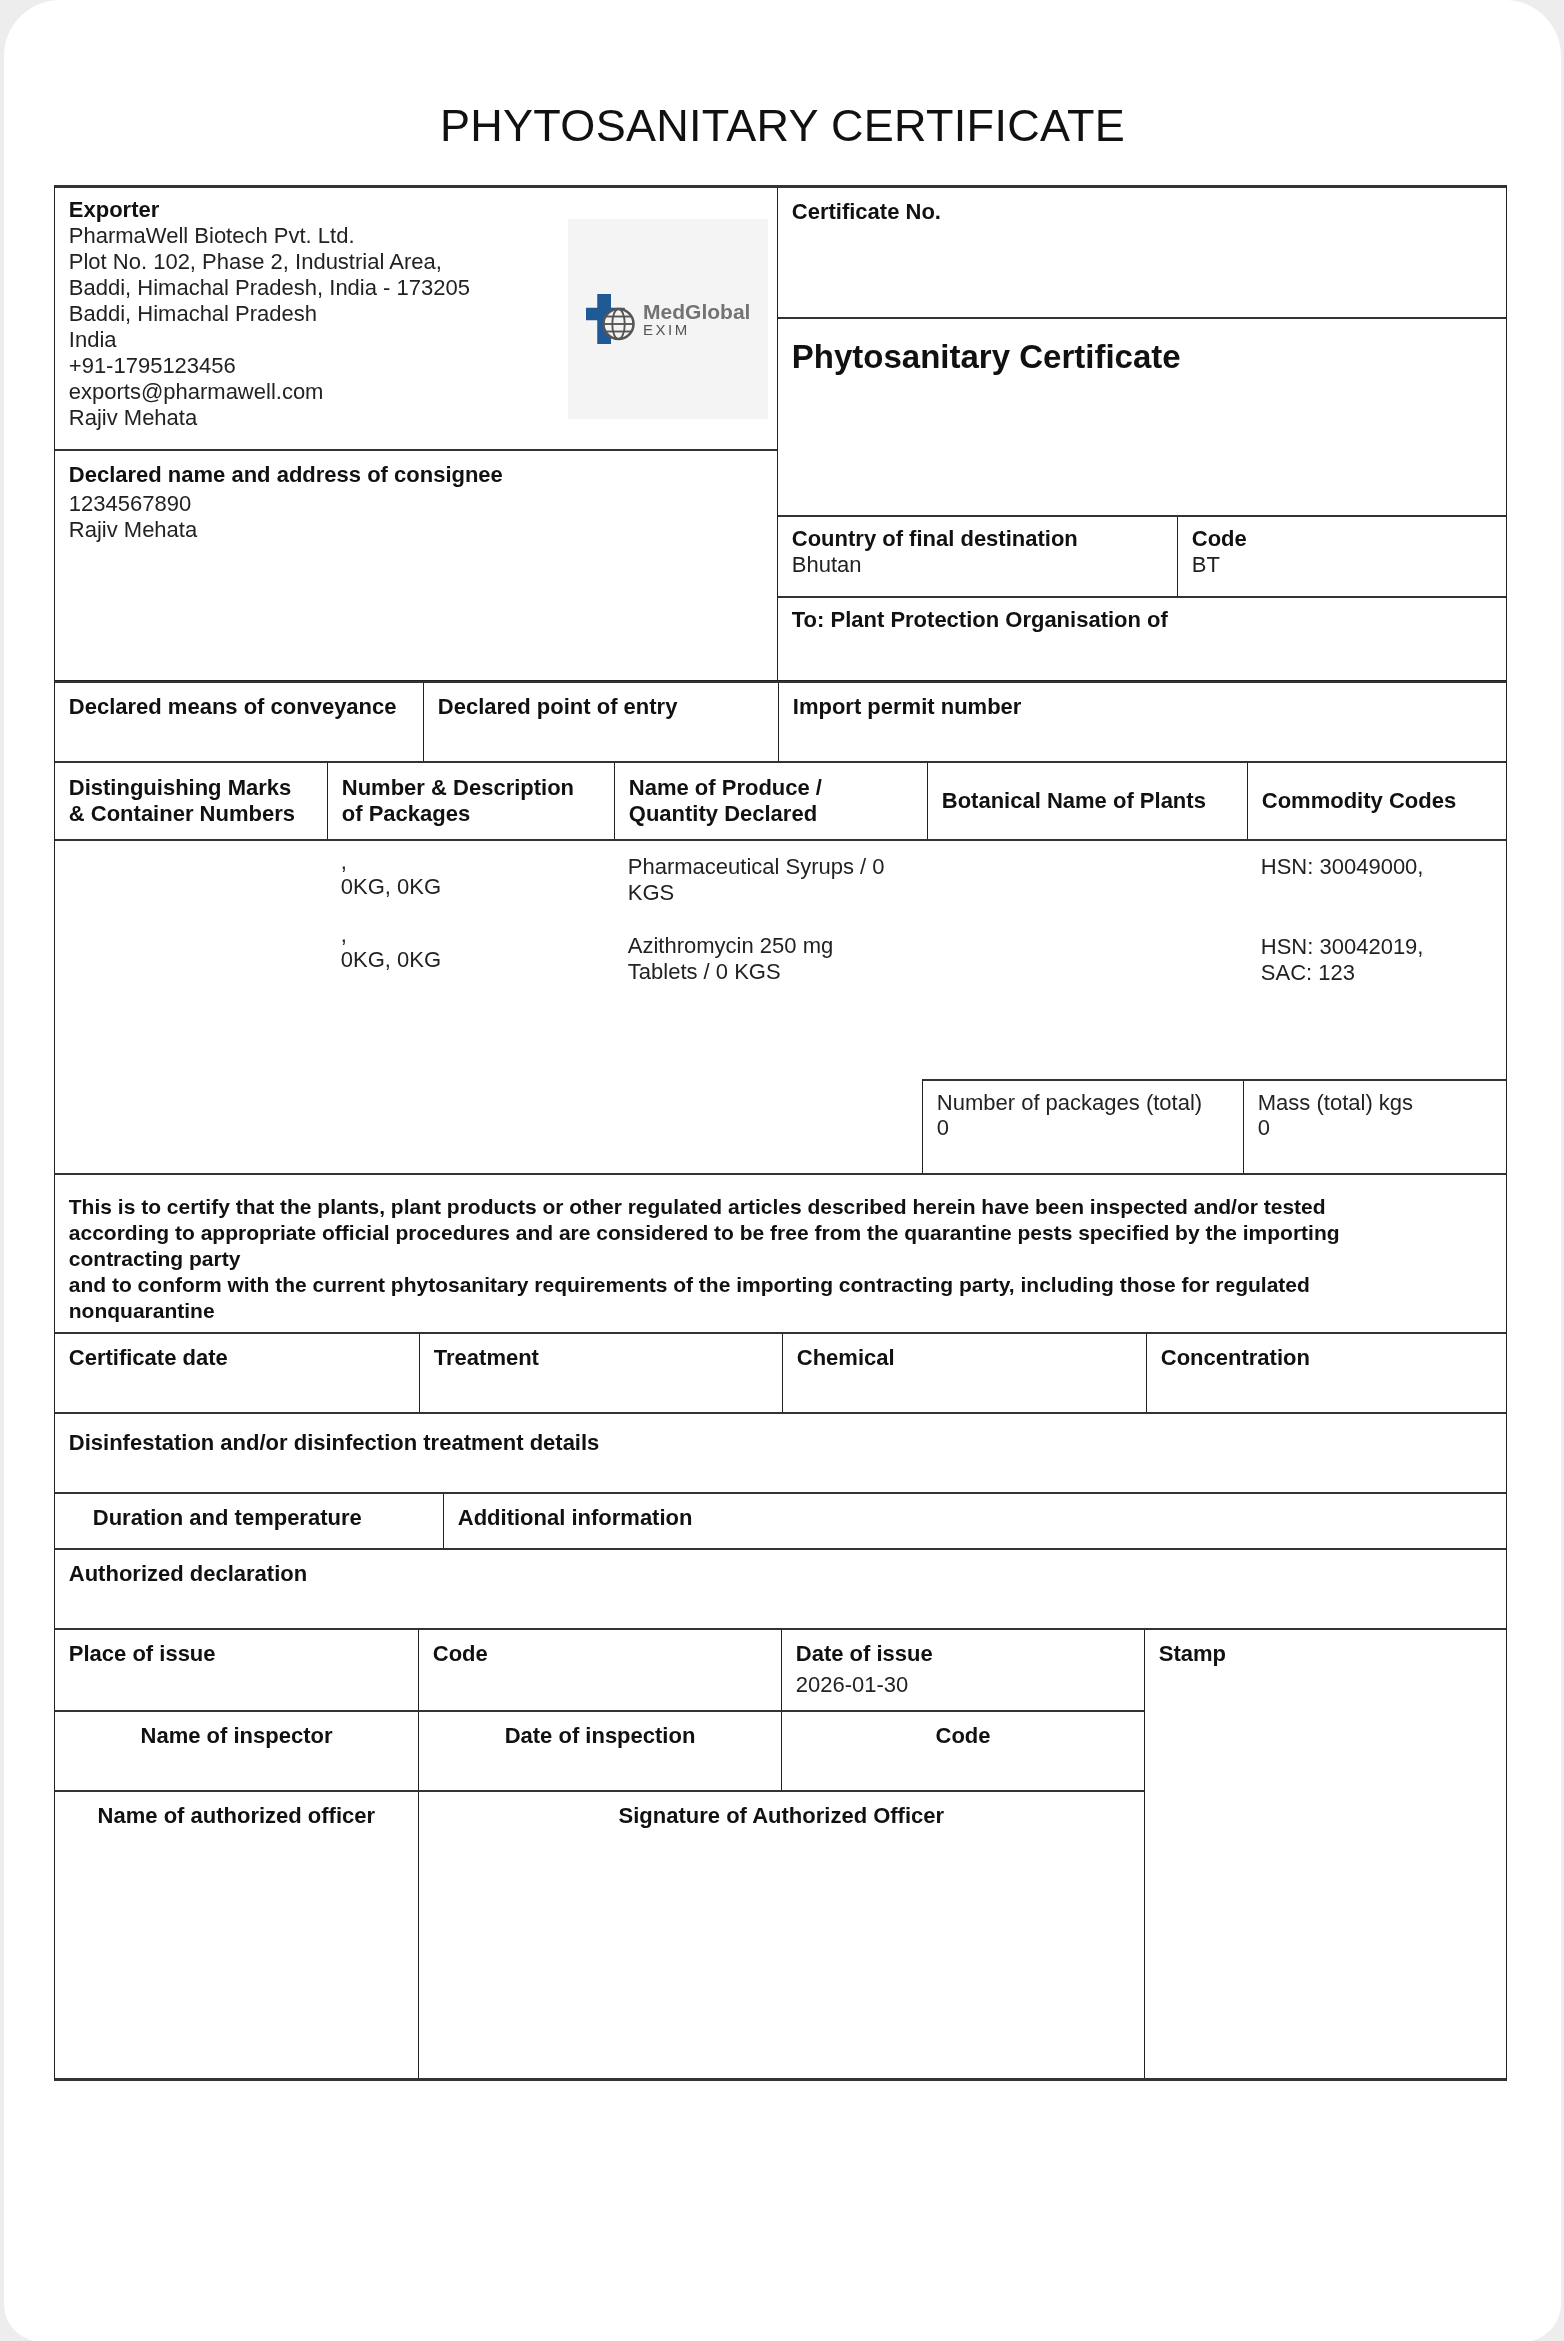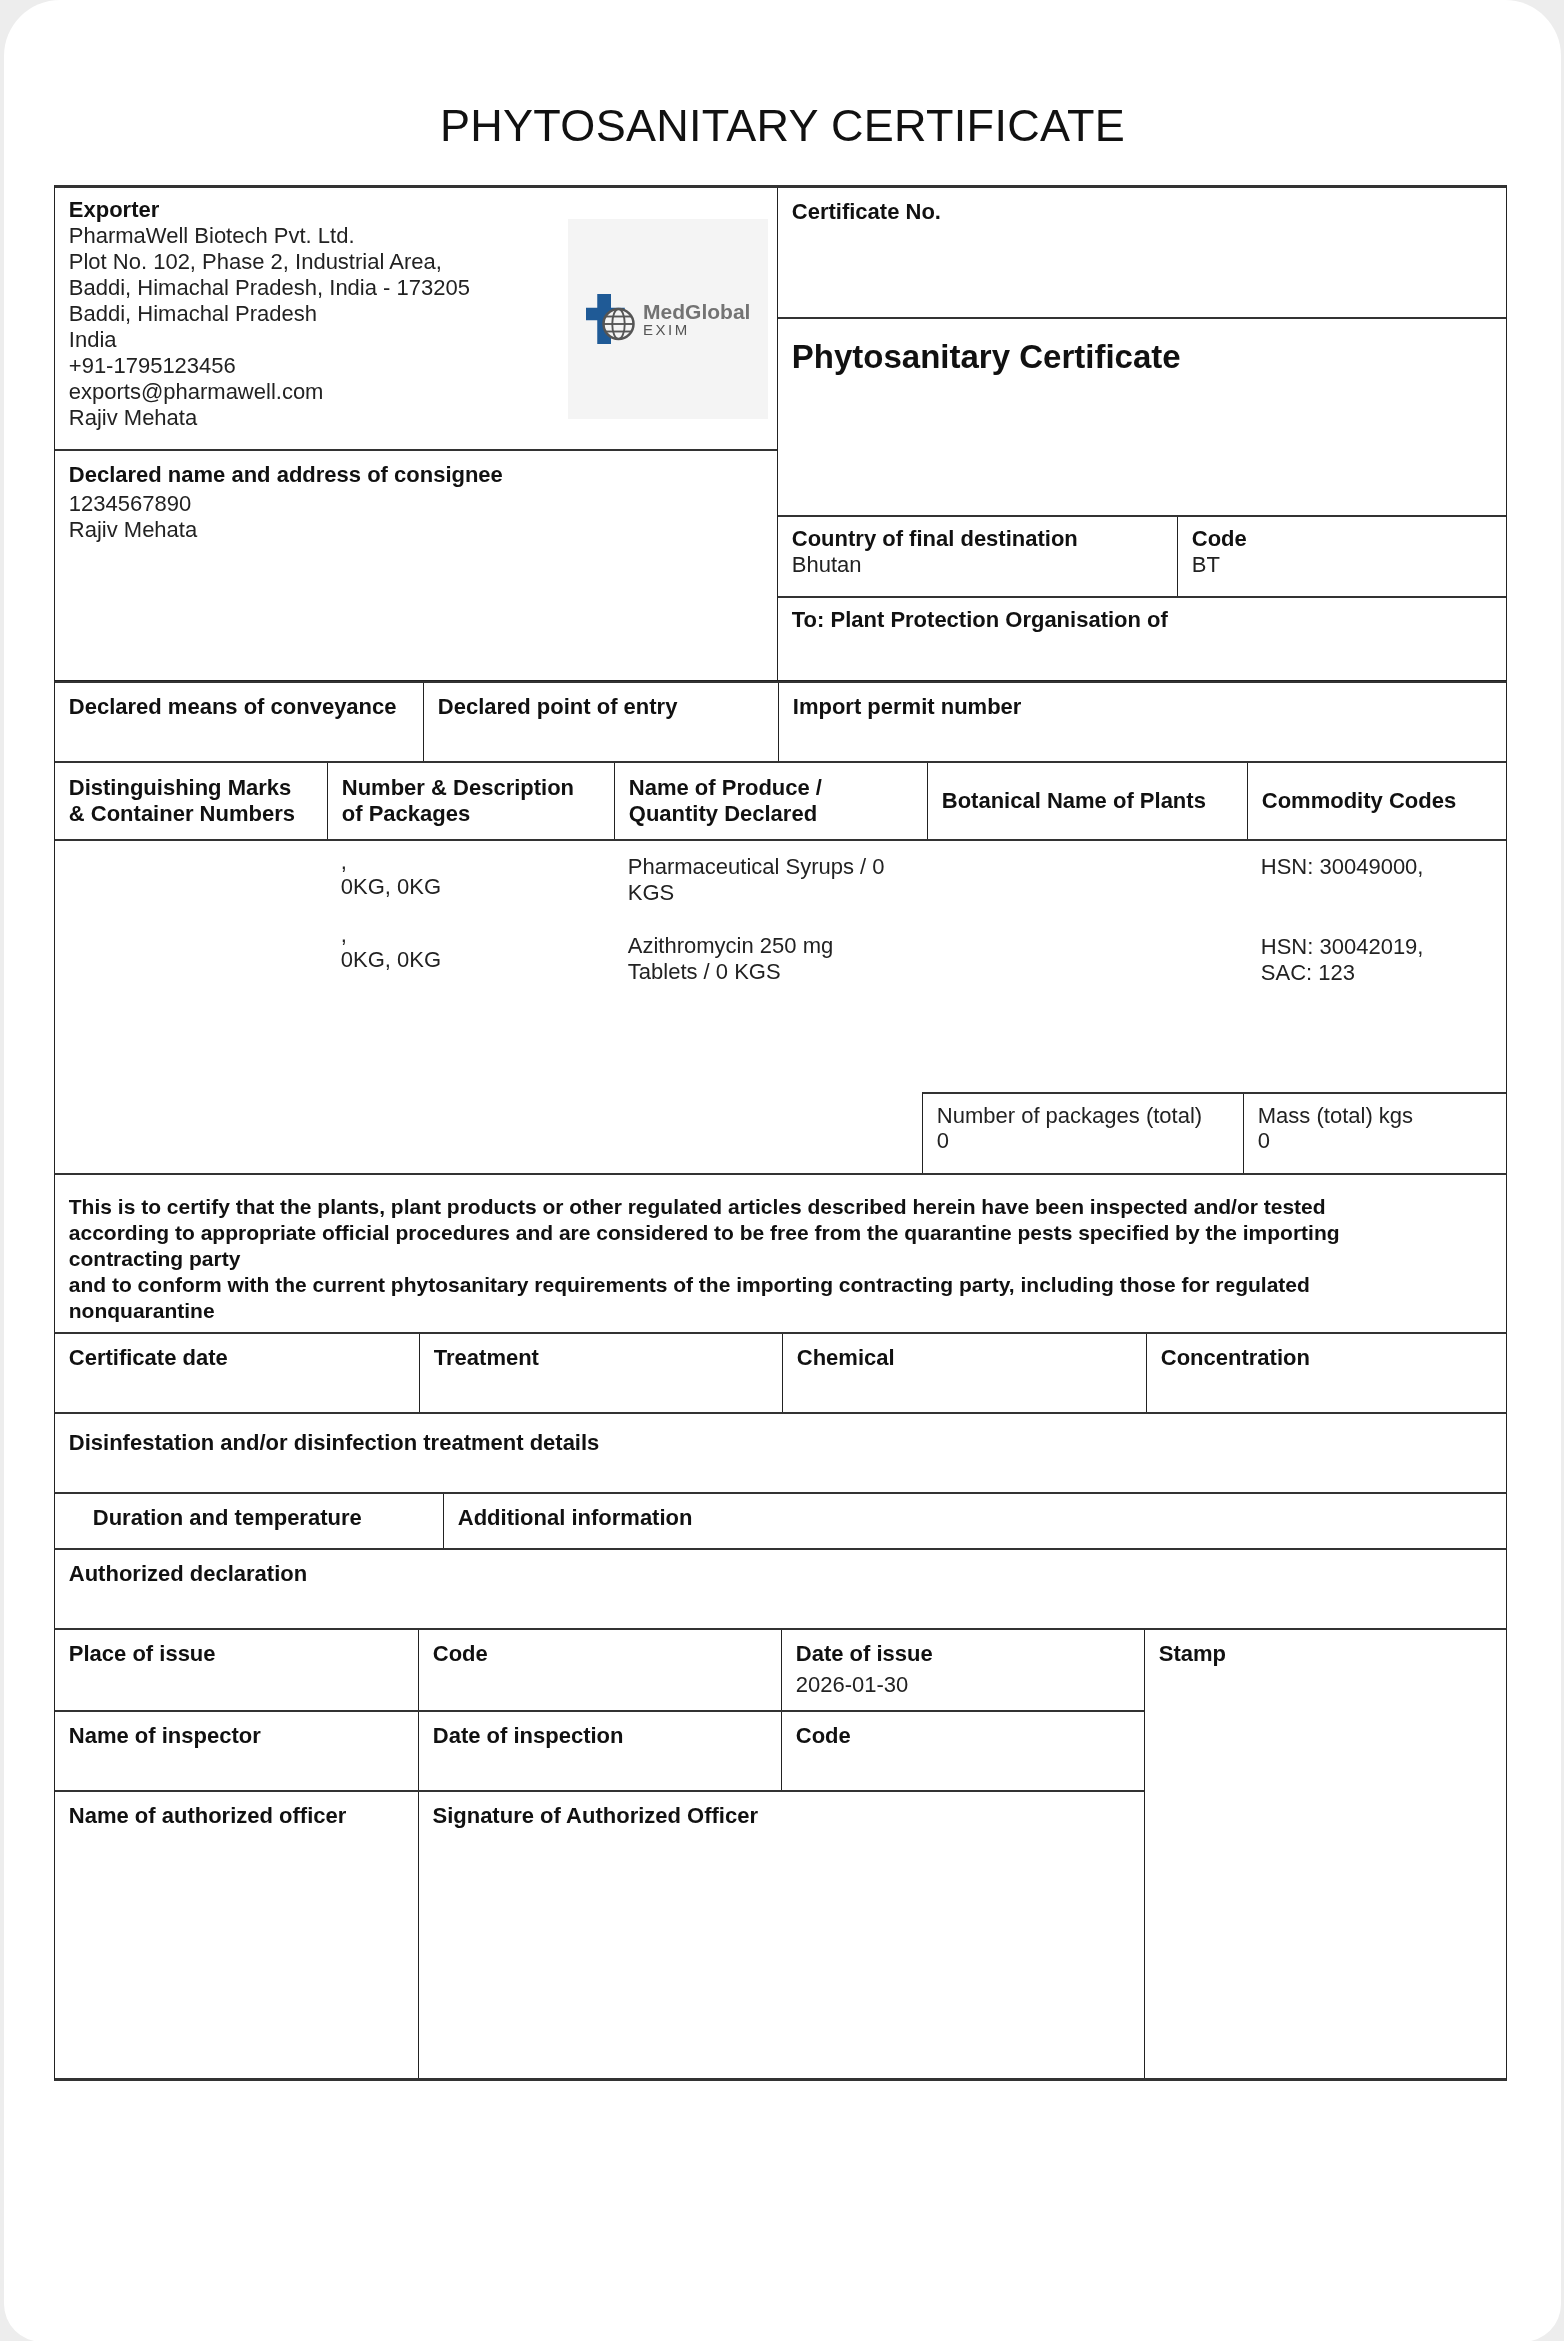--- a/index.html
+++ b/index.html
@@ -53,29 +53,29 @@
   .dest .c2 { flex: 1; padding: 8.8px 13.8px; box-sizing: border-box; }
   .to { height: 79px; box-sizing: border-box; padding: 8.8px 13.8px; }
 
   
   .ptable { border-left: 1.9px solid #222; border-right: 1.9px solid #222; box-sizing: border-box; position: relative; }
   .phead { display: flex; border-top: 2.5px solid #333; border-bottom: 2.5px solid #333; height: 80px; box-sizing: border-box; }
   .phead .cell { display: flex; align-items: center; padding: 0 13.8px; }
   .pbody { display: flex; height: 332px; position: relative; }
   .pcol { box-sizing: border-box; padding: 12.5px 13.8px; }
   .item { margin-bottom: 27.5px; font-size: 22px; line-height: 26px; white-space: pre-line; color: #222; }
-  .totals { position: absolute; right: 0; bottom: 0; display: flex; height: 81px; border-top: 2.5px solid #333; border-left: 1.9px solid #222; box-sizing: border-box; width: 584px; }
+  .totals { position: absolute; right: 0; bottom: 0; display: flex; height: 94px; border-top: 2.5px solid #333; border-left: 1.9px solid #222; box-sizing: border-box; width: 584px; }
   .totals .cell { padding: 8.8px 13.8px; }
   .totals .val { line-height: 25px; }
 
   .certify { padding: 19px 13.8px 7.5px 13.8px; font-weight: bold; font-size: 21px; line-height: 26px; white-space: pre-line; }
   .stamp-wrap { display: flex; border-left: 1.9px solid #222; border-right: 1.9px solid #222; border-top: 2.5px solid #333; border-bottom: 3.1px solid #333; box-sizing: border-box; }
   .stamp-left { width: 1090px; border-right: 1.9px solid #222; box-sizing: border-box; }
   .stamp-left .r { display: flex; box-sizing: border-box; }
-  .stamp-left .r + .r { border-top: 2.5px solid #333; }
+  .stamp-left .r + .r { border-top: 2.5px solid #333; text-align: center; }
   .stamp-left .cell { width: 363px; }
   .stamp-left .cell.wide { width: 727px; }
   .stamp-right { flex: 1; padding: 11.3px 13.8px; box-sizing: border-box; }
 </style>
 </head>
 <body>
 
 <div class="sheet"></div>
 
 <div class="title">PHYTOSANITARY CERTIFICATE</div>

